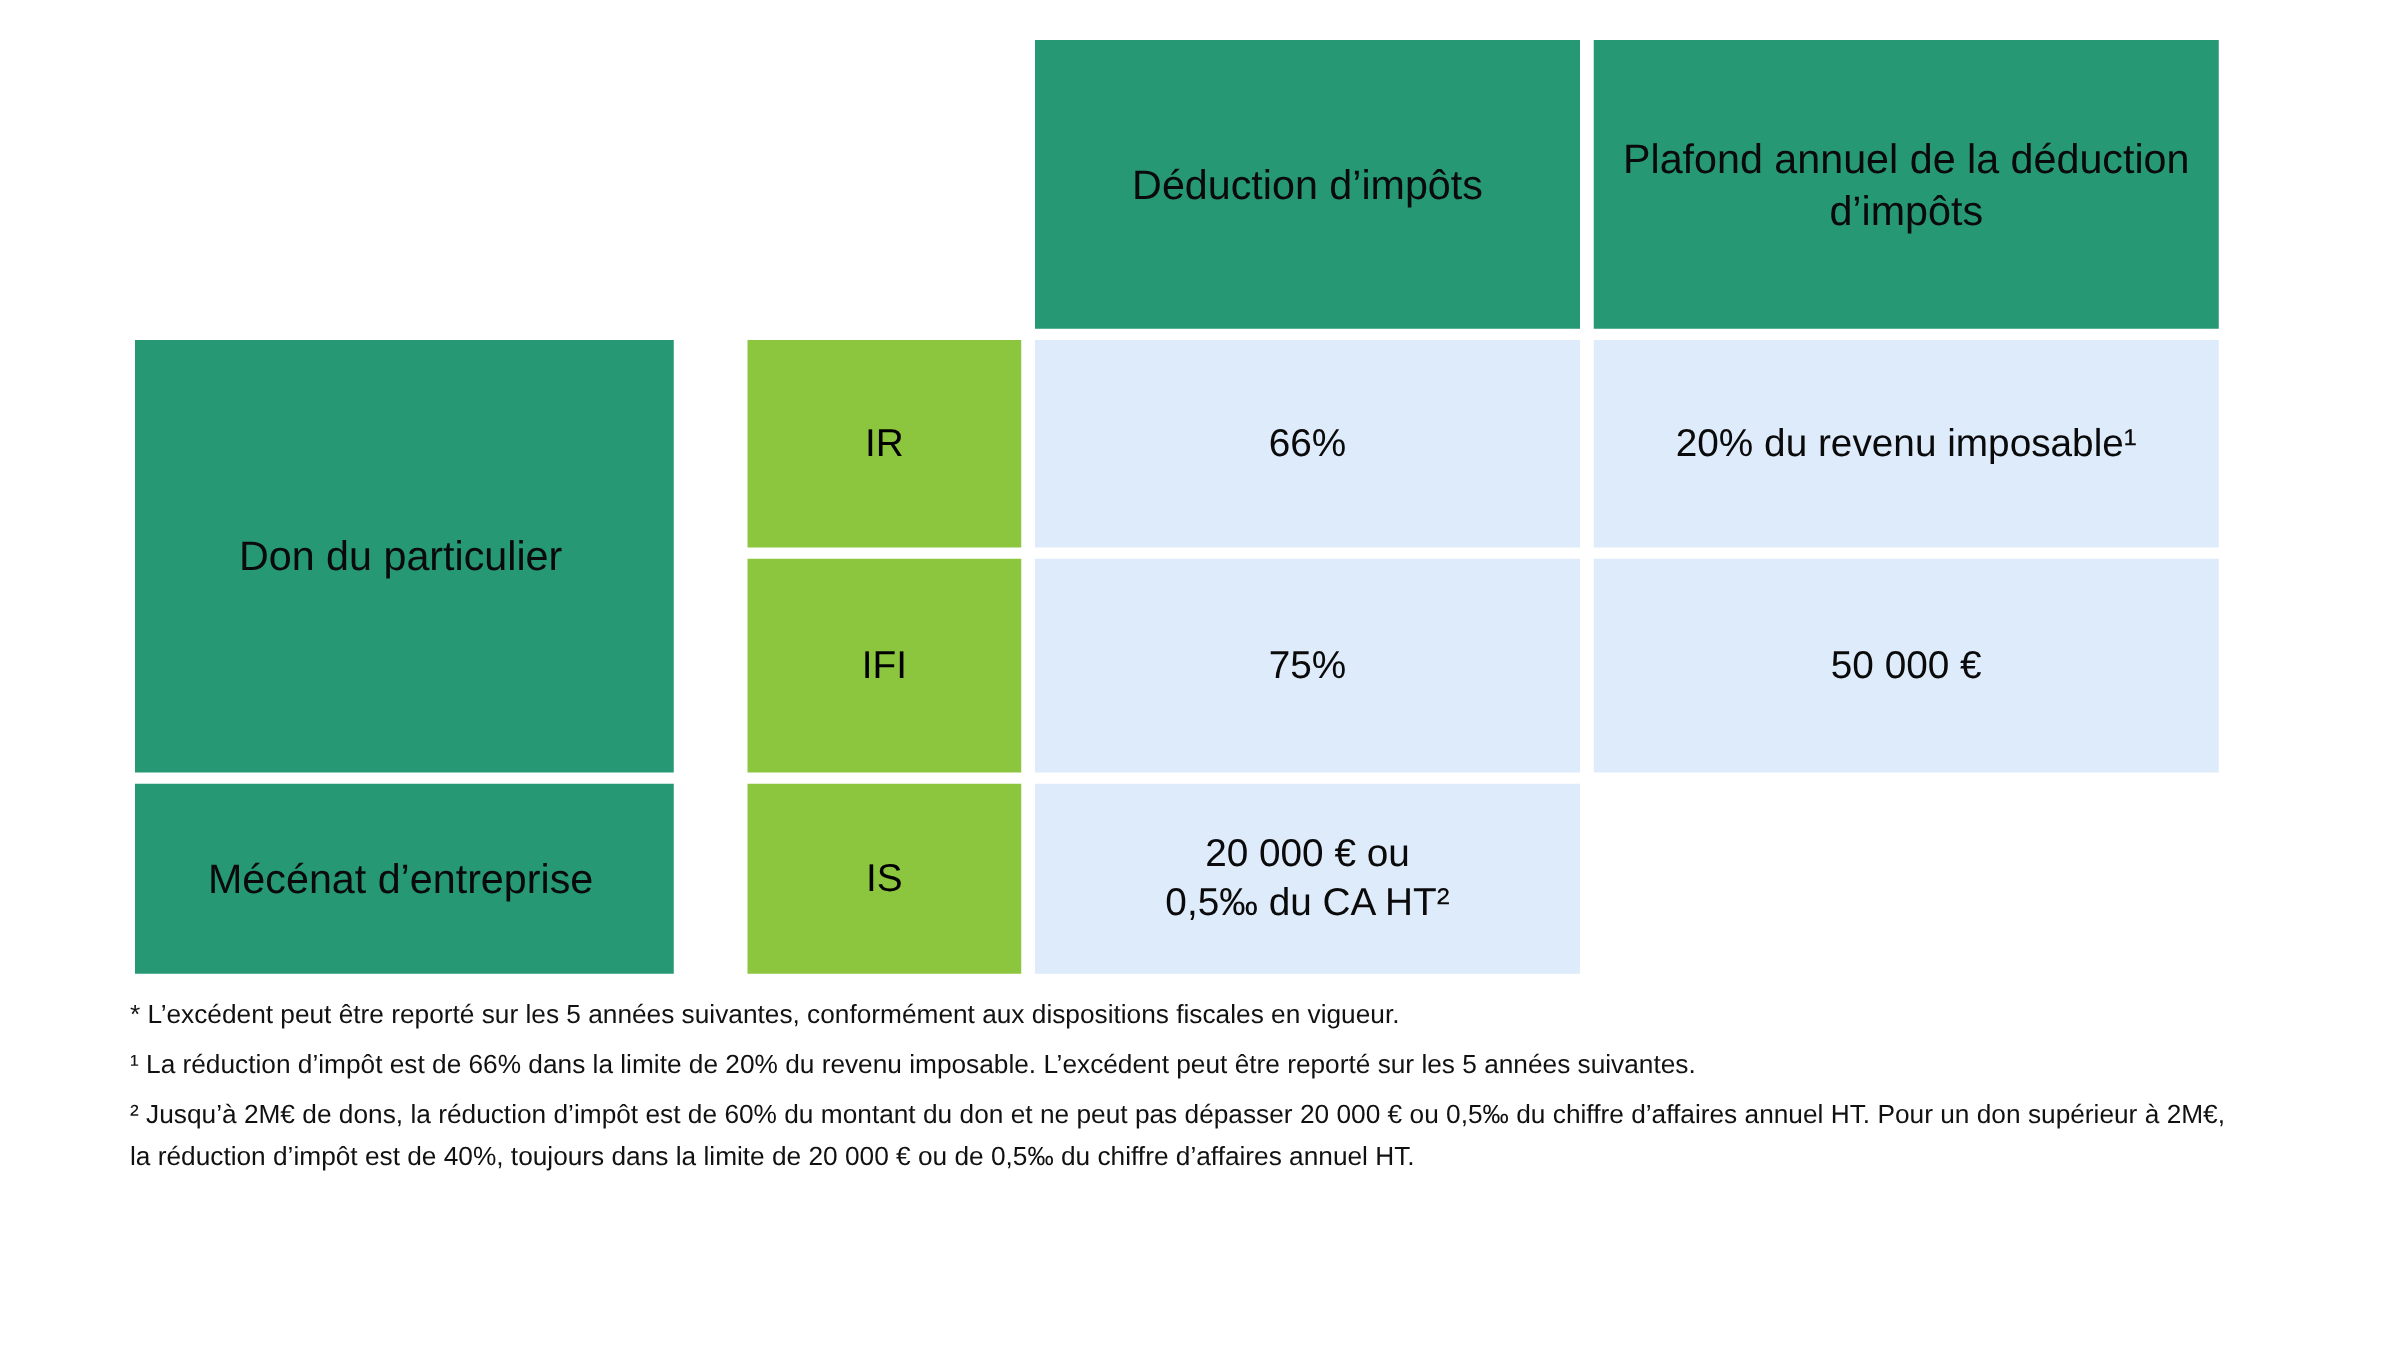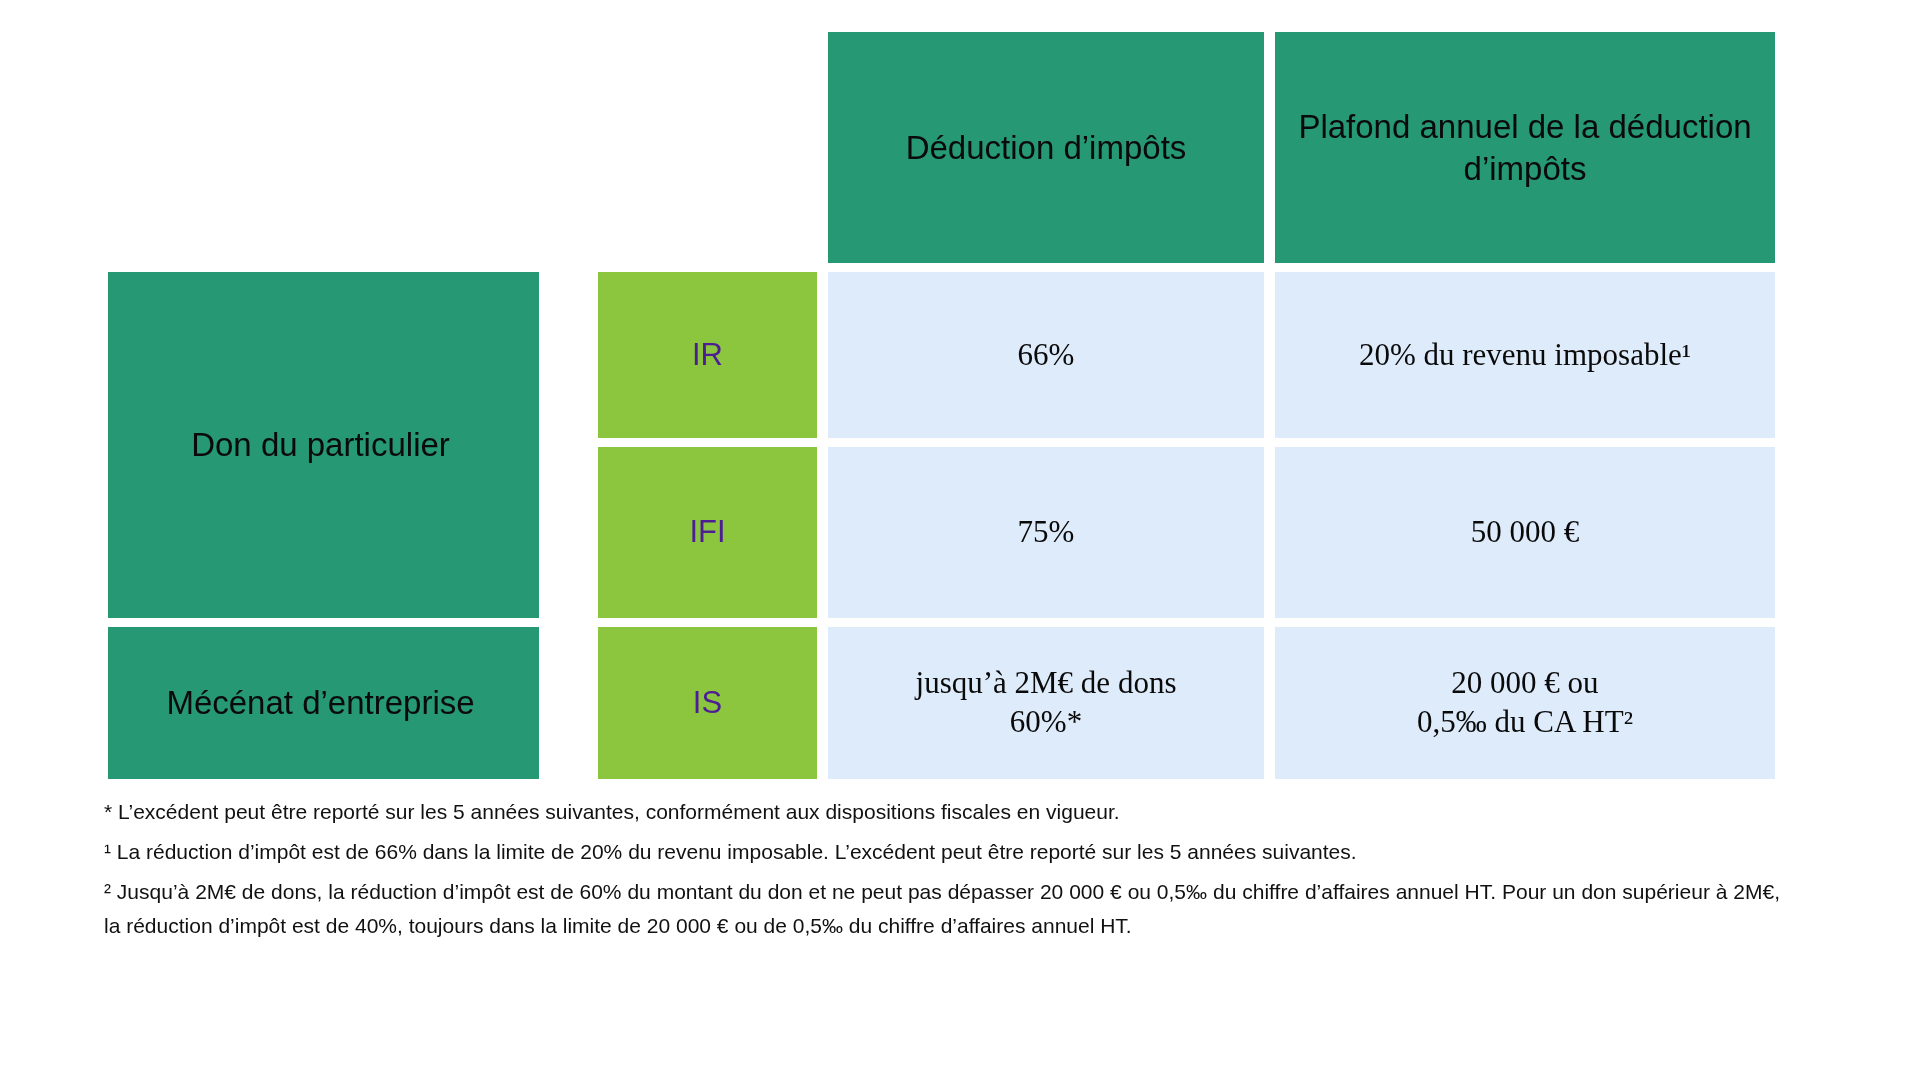--- a/index.html
+++ b/index.html
@@ -42,22 +42,22 @@
     justify-content: center;
     text-align: center;
     box-sizing: border-box;
     padding: 4px 18px;
     line-height: 1.25;
   }
 
   .cell.empty { background: transparent; }
 
   .c-teal  { background: #269873; color: #0a0a0a; }
-  .c-green { background: #8CC63F; color: #4c1d95; margin-left: 48px; }
-  .c-blue  { background: #DEEBFB; color: #0a0a0a; font-family: Liberation Serif, serif; }
+  .c-green { background: #8CC63F; color: #000000; margin-left: 48px; }
+  .c-blue  { background: #DEEBFB; color: #0a0a0a; }
 
   .hdr {
     font-size: 33px;
     font-weight: 400;
   }
   .rowlabel {
     font-size: 33px;
     font-weight: 400;
     padding-left: 12px;
   }
@@ -108,26 +108,20 @@
     <div class="cell c-blue value">20% du revenu imposable¹</div>
 
     <div class="cell c-green taxtype">IFI</div>
     <div class="cell c-blue value">75%</div>
     <div class="cell c-blue value">50 000 €</div>
 
     <div class="cell c-teal rowlabel">Mécénat d’entreprise</div>
     <div class="cell c-green taxtype">IS</div>
     <div class="cell c-blue value">
       <span>
-        <span>jusqu’à 2M€ de dons</span><br>
-        <span>60%*</span>
-      </span>
-    </div>
-    <div class="cell c-blue value">
-      <span>
         <span>20 000 € ou</span><br>
         <span>0,5‰ du CA HT²</span>
       </span>
     </div>
 
   </div>
 
   <div class="notes">
     <p class="note nojust">* L’excédent peut être reporté sur les 5 années suivantes, conformément aux dispositions fiscales en vigueur.</p>
     <p class="note nojust">¹ La réduction d’impôt est de 66% dans la limite de 20% du revenu imposable. L’excédent peut être reporté sur les 5 années suivantes.</p>

